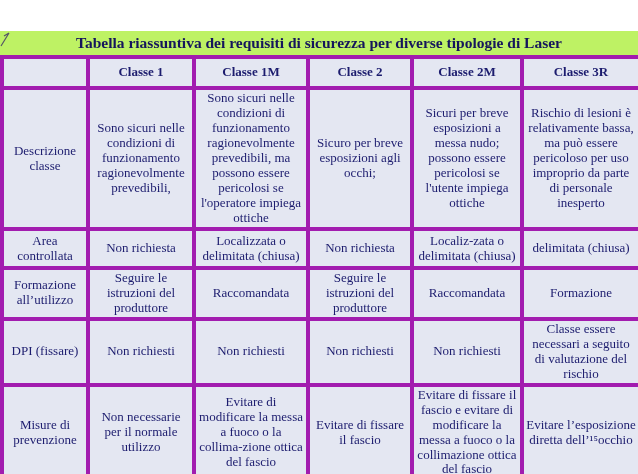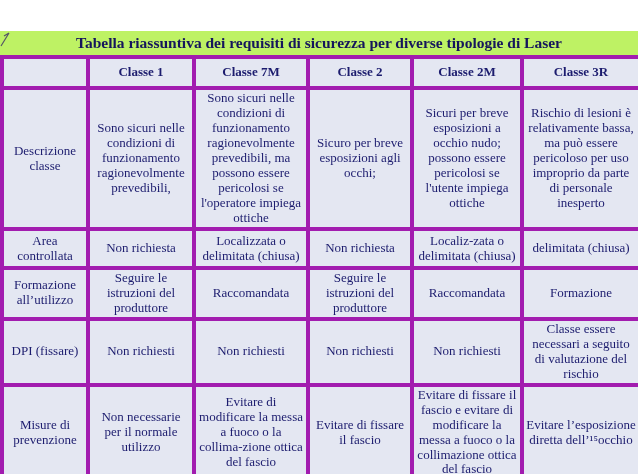--- a/index.html
+++ b/index.html
@@ -73,33 +73,33 @@
       <col style="width:106px">
       <col style="width:114px">
       <col style="width:104px">
       <col style="width:110px">
       <col style="width:118px">
     </colgroup>
     <thead>
       <tr class="hdr">
         <th></th>
         <th>Classe 1</th>
-        <th>Classe 7M</th>
+        <th>Classe 1M</th>
         <th>Classe 2</th>
         <th>Classe 2M</th>
         <th>Classe 3R</th>
       </tr>
     </thead>
     <tbody>
       <tr class="r0">
         <th>Descrizione classe</th>
         <td>Sono sicuri nelle condizioni di funzionamento ragionevolmente prevedibili,</td>
         <td>Sono sicuri nelle condizioni di funzionamento ragionevolmente prevedibili, ma possono essere pericolosi se l'operatore impiega ottiche</td>
         <td>Sicuro per breve esposizioni agli occhi;</td>
-        <td>Sicuri per breve esposizioni a occhio nudo; possono essere pericolosi se l'utente impiega ottiche</td>
+        <td>Sicuri per breve esposizioni a messa nudo; possono essere pericolosi se l'utente impiega ottiche</td>
         <td>Rischio di lesioni è relativamente bassa, ma può essere pericoloso per uso improprio da parte di personale inesperto</td>
       </tr>
       <tr class="r1">
         <th>Area controllata</th>
         <td>Non richiesta</td>
         <td>Localizzata o delimitata (chiusa)</td>
         <td>Non richiesta</td>
         <td>Localiz-zata o delimitata (chiusa)</td>
         <td>delimitata (chiusa)</td>
       </tr>

